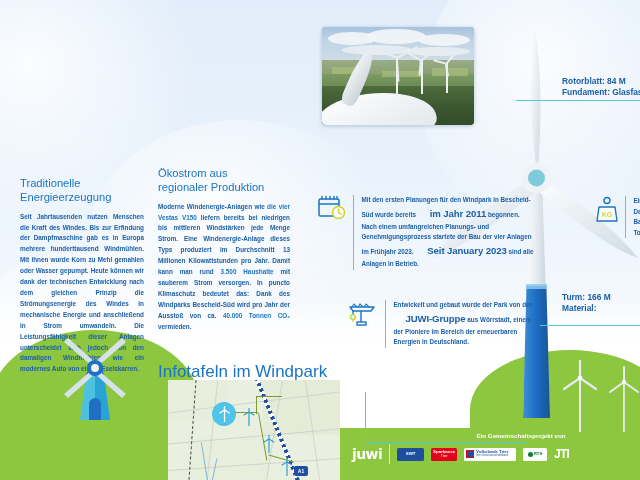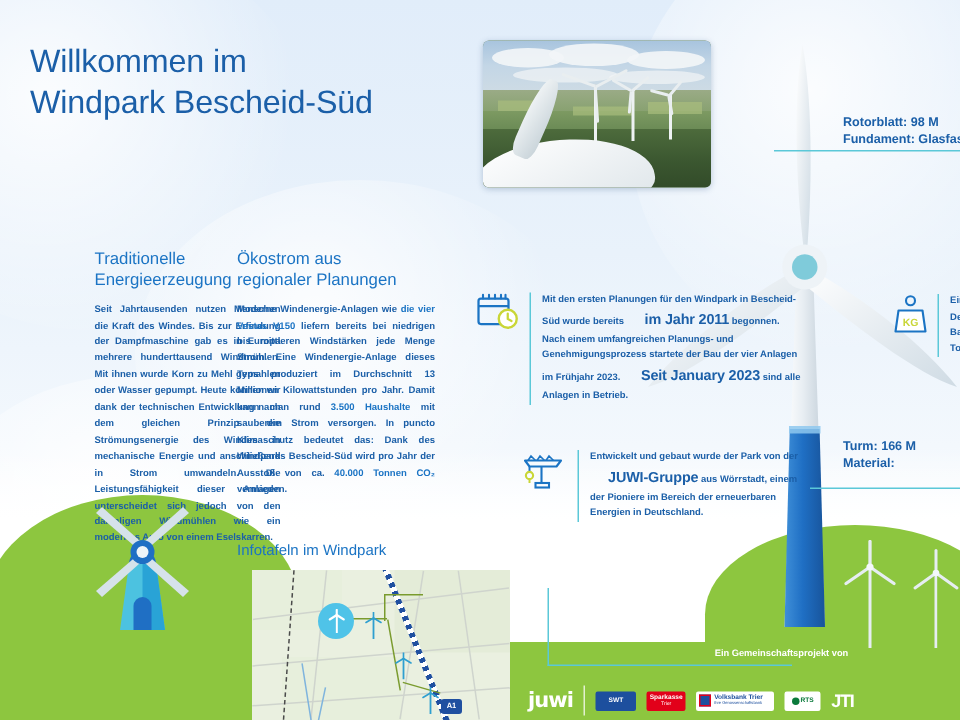--- a/index.html
+++ b/index.html
@@ -80,21 +80,21 @@
     position:absolute; left:28px; bottom:18px; width:16px; height:56px;
     background:linear-gradient(100deg,#f4f7f8,#c8d3d9);
     border-radius: 40% 40% 30% 30% / 60% 60% 20% 20%;
     transform: rotate(24deg);
   }
 
   
   .col { position: absolute; }
   .col h3 { font-size: 11.2px; line-height: 1.28; font-weight: 400; color: #1b74c4; margin-bottom: 7px; }
   .col p { font-size: 6.35px; line-height: 1.72; color: #1b5fa8; font-weight: 600; text-align: justify; }
-  #col1 { left: 20px; top: 166px; width: 124px; margin-left: 43px; }
+  #col1 { left: 20px; top: 176px; width: 124px; }
   #col2 { left: 158px; top: 166px; width: 132px; }
   .hl { color: #1b74c4; font-weight: 700; }
 
   
   .fact { position: absolute; display: flex; gap: 7px; align-items: flex-start; }
   .fact .bar { width: 1.4px; background: #5bc8d8; align-self: stretch; flex: 0 0 1.4px; }
   .fact .txt { font-size: 6.3px; line-height: 1.68; color: #1b5fa8; font-weight: 600; }
   .fact .big { font-size: 9.6px; font-weight: 700; color: #1b5fa8; letter-spacing: -.1px; margin-left: 12px; }
   .fact .ico { flex: 0 0 auto; }
   #fact-year { left: 318px; top: 195px; width: 218px; }
@@ -107,21 +107,21 @@
   .lbl {
     position: absolute; font-size: 8.4px; line-height: 1.36;
     font-weight: 700; color: #1b5fa8; white-space: nowrap;
   }
   #lbl-rotor { left: 562px; top: 76px; }
   #lbl-turm  { left: 562px; top: 292px; }
   #lbl-fund  { left: 362px; top: 366px; }
   .leader { position: absolute; border-color: #5bc8d8; border-style: solid; border-width: 0; }
 
   
-  #map-head { position: absolute; left: 158px; top: 362px; font-size: 10px; color: #1b74c4; }
+  #map-head { position: absolute; left: 158px; top: 362px; font-size: 17px; color: #1b74c4; }
   #map {
     position: absolute; left: 168px; top: 380px; width: 172px; height: 100px;
     background: #eaf0e0; overflow: hidden;
   }
   #map .fieldpatch { position:absolute; background:#e2ebd6; }
   #map .road { position: absolute; background: #cfd4cd; }
   #map .green-line { position:absolute; background:#7a9b2e; }
   #map .river { position:absolute; background:#7fb4dd; }
   #map .dash { position:absolute; border-left:1.2px dashed #4a4a4a; }
   #map .autobahn {
@@ -136,21 +136,21 @@
     position:absolute; width:14px; height:10px; background:#1f4fa0; border-radius:2px;
     color:#fff; font-size:5px; font-weight:700; display:flex; align-items:center; justify-content:center;
   }
 
   
   #windmill { position: absolute; left: 56px; top: 336px; width: 78px; height: 86px; }
 
   
   #logos { position: absolute; left: 352px; top: 432px; width: 288px; height: 46px; }
   #logos .gemein { font-size: 6.2px; font-weight: 700; color: #ffffff; text-align:center; width: 210px; margin-left: 64px; }
-  #logo-row { display: flex; align-items: center; gap: 7px; margin-top: 18px; }
+  #logo-row { display: flex; align-items: center; gap: 7px; margin-top: 5px; }
   #juwi-logo {
     font-size: 14px; font-weight: 700; color: #ffffff; letter-spacing: -.6px;
     font-family: "DejaVu Sans", sans-serif; line-height:1;
   }
   .divider { width: 1px; height: 20px; background: #ffffff; opacity: .75; }
   .logo-chip {
     height: 13px; border-radius: 1.5px; display: flex; align-items: center;
     justify-content: center; font-size: 4.6px; font-weight: 700;
     color: #fff; padding: 0 2px; white-space: nowrap; line-height:1;
   }
@@ -215,24 +215,20 @@
     <rect x="17" y="16" width="1.8" height="50" fill="#e6edf2"></rect>
     <g stroke="#e6edf2" stroke-width="2" stroke-linecap="round" fill="none">
       <line x1="18" y1="16" x2="18" y2="1"></line>
         <line x1="18" y1="16" x2="4" y2="26"></line>
         <line x1="18" y1="16" x2="32" y2="26"></line>
     </g>
     <circle cx="18" cy="16" r="2.2" fill="#f4f8fa"></circle>
   </svg>
 
   <div id="header">
-    <h1 id="title">
-      <span>Willkommen im</span><br>
-      <span>Windpark Bescheid-Süd</span>
-    </h1>
   </div>
 
   <div id="photo">
     <div class="sky"></div>
     <div class="cl" style="left:6px;top:5px;width:48px;height:13px;"></div>
     <div class="cl" style="left:44px;top:2px;width:60px;height:15px;"></div>
     <div class="cl" style="left:96px;top:7px;width:52px;height:12px;"></div>
     <div class="cl" style="left:20px;top:18px;width:70px;height:10px;opacity:.7;"></div>
     <div class="cl" style="left:84px;top:20px;width:64px;height:9px;opacity:.7;"></div>
     <div class="far"></div>
@@ -262,21 +258,21 @@
     <h3>
       <span>Traditionelle</span><br>
       <span>Energieerzeugung</span>
     </h3>
     <p>Seit Jahrtausenden nutzen Menschen die Kraft des Windes. Bis zur Erfindung der Dampfmaschine gab es in Europa mehrere hunderttausend Windmühlen. Mit ihnen wurde Korn zu Mehl gemahlen oder Wasser gepumpt. Heute können wir dank der technischen Entwicklung nach dem gleichen Prinzip die Strömungsenergie des Windes in mechanische Energie und anschließend in Strom umwandeln. Die Leistungsfähigkeit dieser Anlagen unterscheidet sich jedoch von den damaligen Windmühlen wie ein modernes Auto von einem Eselskarren.</p>
   </div>
 
   <div class="col" id="col2">
     <h3>
       <span>Ökostrom aus</span><br>
-      <span>regionaler Planungen</span>
+      <span>regionaler Produktion</span>
     </h3>
     <p><span>Moderne Windenergie-Anlagen wie </span><span class="hl">die vier Vestas V150</span><span> liefern bereits bei niedrigen bis mittleren Windstärken jede Menge Strom. Eine Windenergie-Anlage dieses Typs produziert im Durchschnitt 13 Millionen Kilowattstunden pro Jahr. Damit kann man rund </span><span class="hl">3.500 Haushalte</span><span> mit sauberem Strom versorgen. In puncto Klimaschutz bedeutet das: Dank des Windparks Bescheid-Süd wird  pro Jahr der Ausstoß von ca. </span><span class="hl">40.000 Tonnen CO₂</span><span> vermieden.</span></p>
   </div>
 
   <div class="fact" id="fact-year">
     <svg class="ico" width="28" height="26" viewBox="0 0 28 26">
       <rect x="1" y="4" width="20" height="17" rx="1.6" fill="none" stroke="#1b74c4" stroke-width="1.5"></rect>
       <path d="M1 9 H21" stroke="#1b74c4" stroke-width="1.5"></path>
       <path d="M4 4 V1.5 M8 4 V1.5 M12 4 V1.5 M16 4 V1.5 M19 4 V1.5" stroke="#1b74c4" stroke-width="1.4" stroke-linecap="round"></path>
       <circle cx="20.5" cy="17.5" r="6" fill="#ffffff" stroke="#c9d637" stroke-width="1.6"></circle>
@@ -309,21 +305,21 @@
     <div class="bar"></div>
     <div class="txt" style="white-space:nowrap;">
       <span>Eine Anlage wi</span><br>
       <span>Der Turm ist di</span><br>
       <span>Bauteil. Die ge</span><br>
       <span>Tonnen schwe</span>
     </div>
   </div>
 
   <div class="lbl" id="lbl-rotor">
-    <span>Rotorblatt: 98 M</span><br>
+    <span>Rotorblatt: 84 M</span><br>
     <span>Fundament: Glasfas</span>
   </div>
   <div class="leader" style="left:516px;top:100px;width:124px;border-top-width:1.4px;"></div>
 
   <div class="lbl" id="lbl-turm">
     <span>Turm: 166 M</span><br>
     <span>Material: </span>
   </div>
   <div class="leader" style="left:540px;top:325px;width:100px;border-top-width:1.4px;"></div>
 

